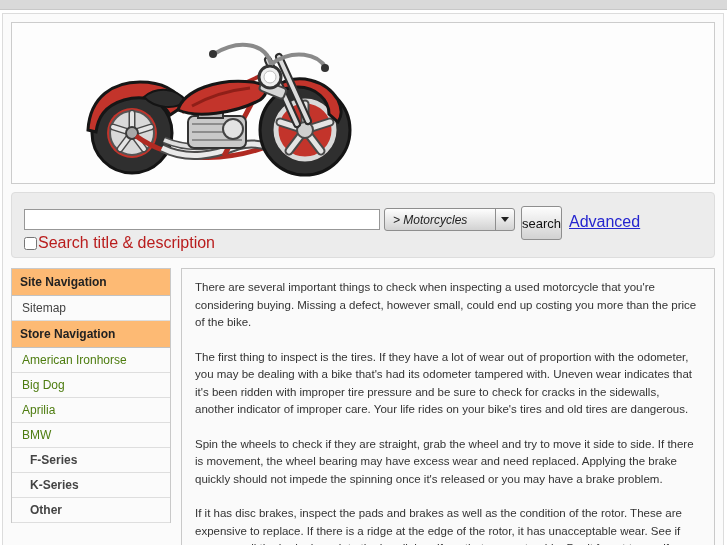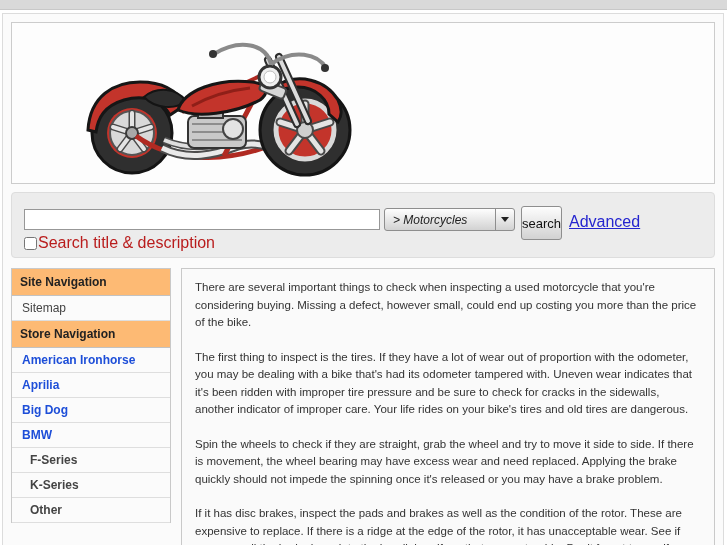--- a/index.html
+++ b/index.html
@@ -123,21 +123,21 @@
     border-bottom: 1px solid #c2c2c2;
     font-size: 12px; font-weight: bold; color: #222;
     padding: 6px 8px;
   }
   .side-item {
     border-bottom: 1px solid #dedede;
     font-size: 12px; color: #444;
     padding: 5px 8px 5px 10px;
     cursor: pointer;
   }
-  .side-item.brand { font-weight: bold; color: #1d4ed8; }
+  .side-item.brand { font-weight: normal; color: #4d7c0f; }
   .side-item.sub { padding-left: 18px; font-weight: bold; }
   .content {
     flex: 1;
     border: 1px solid #c9c9c9;
     background: #fafafa;
     padding: 10px 13px;
     min-height: 300px;
   }
   .content p {
     font-size: 11.5px;
@@ -260,22 +260,22 @@
       <label for="ck">Search title &amp; description</label>
     </div>
   </div>
 
   <div class="columns">
     <div class="sidebar">
       <div class="side-header">Site Navigation</div>
       <div class="side-item">Sitemap</div>
       <div class="side-header">Store Navigation</div>
       <div class="side-item brand">American Ironhorse</div>
+      <div class="side-item brand">Big Dog</div>
       <div class="side-item brand">Aprilia</div>
-      <div class="side-item brand">Big Dog</div>
       <div class="side-item brand">BMW</div>
       <div class="side-item sub">F-Series</div>
       <div class="side-item sub">K-Series</div>
       <div class="side-item sub">Other</div>
 
     </div>
 
     <div class="content">
       <p>There are several important things to check when inspecting a used motorcycle that you're considering buying.  Missing a defect, however small, could end up costing you more than the price of the bike.</p>
       <p>The first thing to inspect is the tires.  If they have a lot of wear out of proportion with the odometer, you may be dealing with a bike that's had its odometer tampered with.  Uneven wear indicates that it's been ridden with improper tire pressure and be sure to check for cracks in the sidewalls, another indicator of improper care.  Your life rides on your bike's tires and old tires are dangerous.</p>

